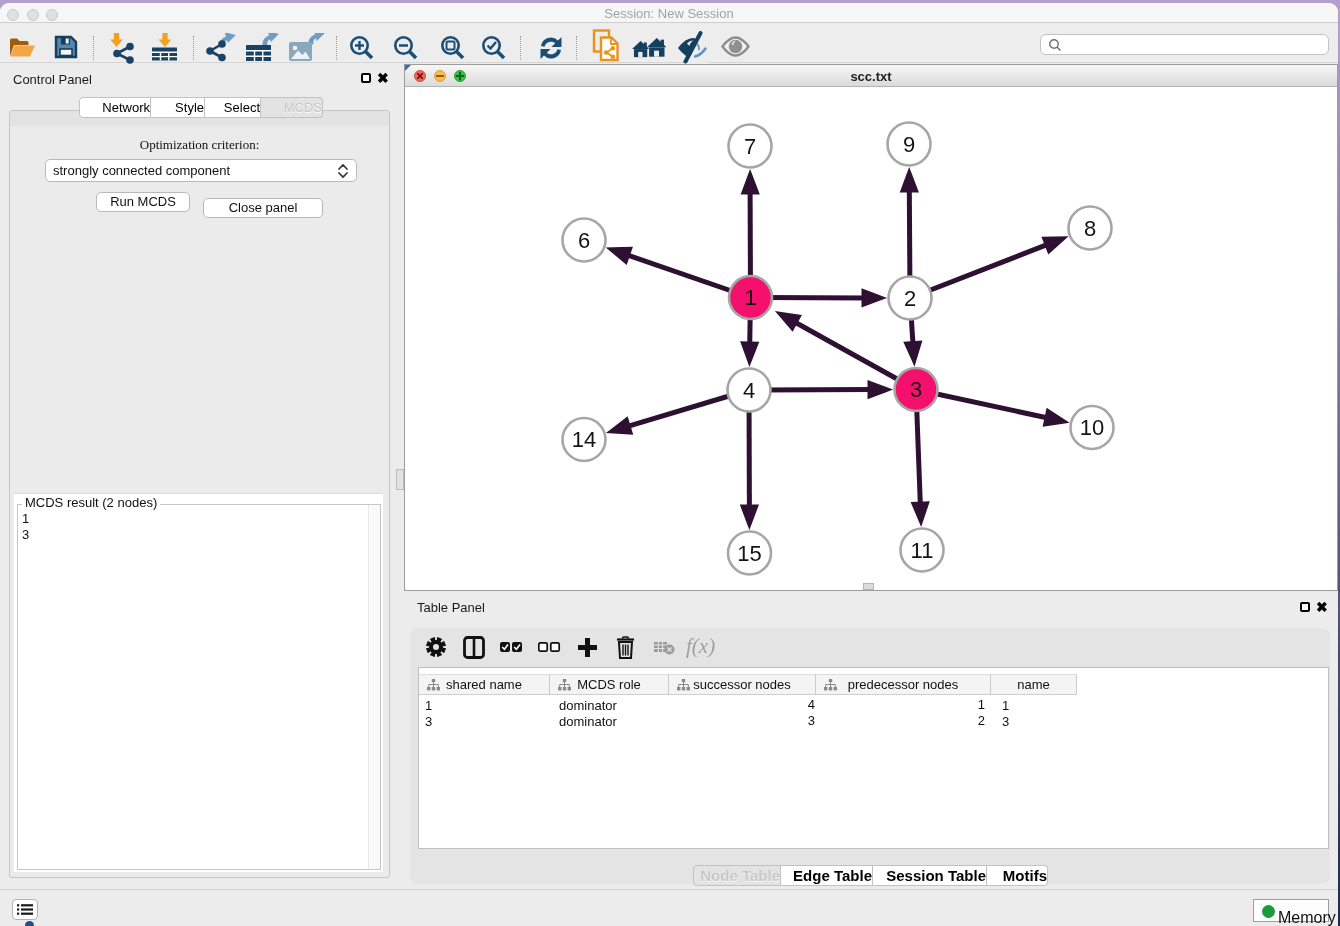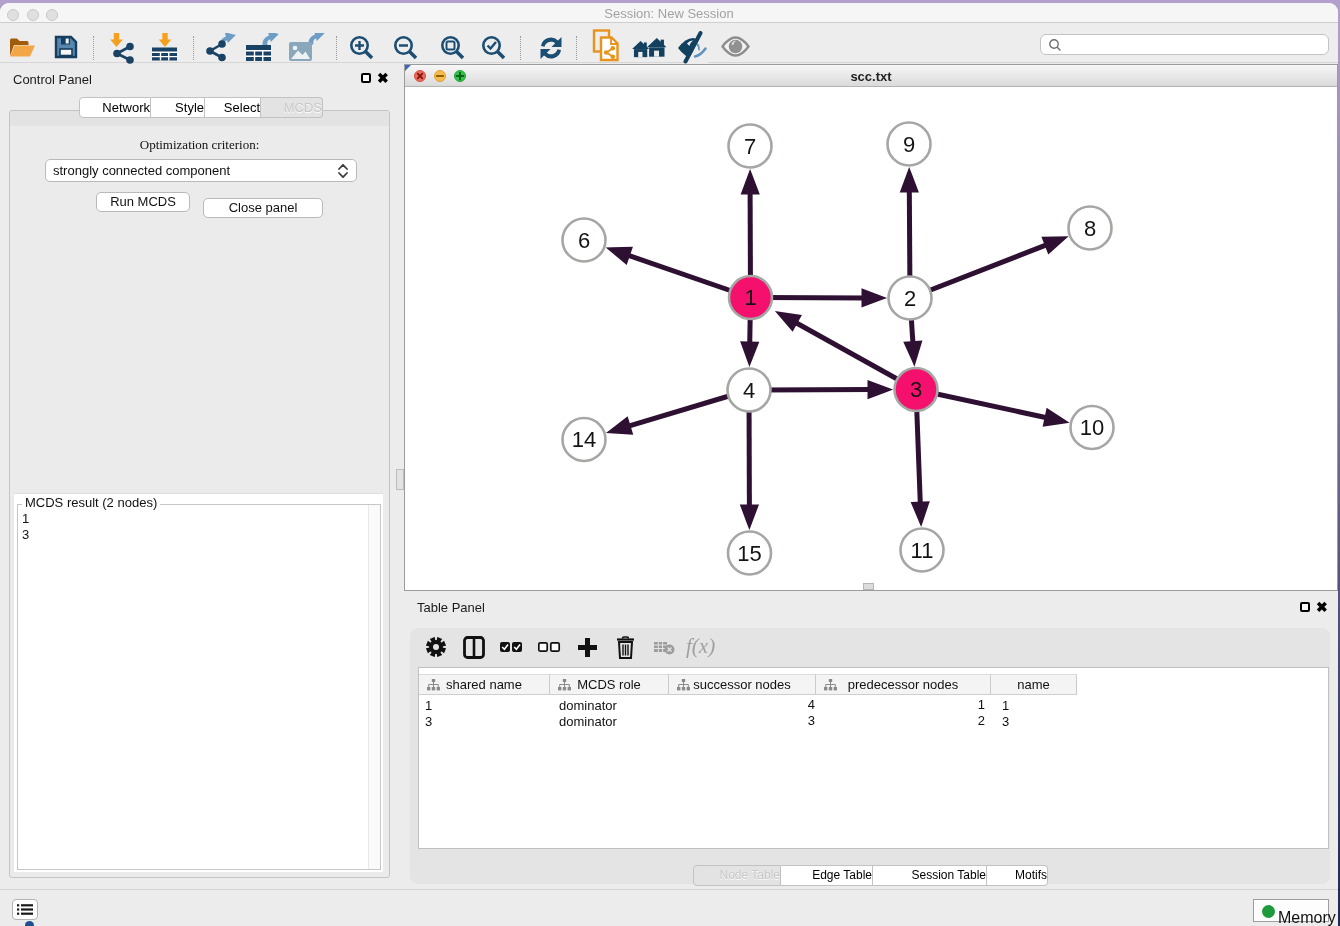--- a/index.html
+++ b/index.html
@@ -37,21 +37,21 @@
 #nw-title { position:absolute; top:4px; width:100%; text-align:center; font-size:13px; font-weight:bold; color:#222; }
 
 #tp-title { position:absolute; left:417px; top:597px; font-size:13px; color:#1b1b1b; }
 #tp-body { position:absolute; left:410px; top:625px; width:920px; height:256px; background:#e4e4e4; border-radius:8px; }
 #tp-table { position:absolute; left:418px; top:664px; width:911px; height:182px; background:#fff; border:1px solid #c0c0c0; }
 #tp-header { position:absolute; left:0; top:6px; height:21px; font-size:13px; color:#111; }
 .hcell { position:absolute; top:0; height:21px; background:#f4f4f4; border-top:1px solid #dcdcdc; border-bottom:1px solid #cfcfcf; border-right:1px solid #cbcbcb; }
 .hcell .lbl { position:absolute; left:0; width:100%; text-align:center; top:2px; }
 .hico { position:absolute; left:8px; top:5px; }
 .cell { position:absolute; font-size:13px; color:#111; }
-#bt-tabs { position:absolute; left:693px; top:862px; height:21px; display:flex; font-size:12px; font-weight:normal; z-index:3; }
+#bt-tabs { position:absolute; left:693px; top:862px; height:21px; display:flex; font-size:15px; font-weight:bold; z-index:3; }
 
 #statusbar { position:absolute; left:0; top:886px; width:100%; height:37px; background:#ececec; border-top:1px solid #d2d2d2; }
 #listbtn { position:absolute; left:12px; top:9px; width:26px; height:21px; background:#fdfdfd; border:1px solid #b3b3b3; border-radius:4px; }
 #membtn { position:absolute; right:9px; top:9px; width:76px; height:23px; background:#fdfdfd; border:1px solid #9e9e9e; font-size:13px; color:#111; }
 </style>
 </head>
 <body>
 <div id="app">
   <div id="titlebar">
     <div class="tl" style="left:7px"></div>

